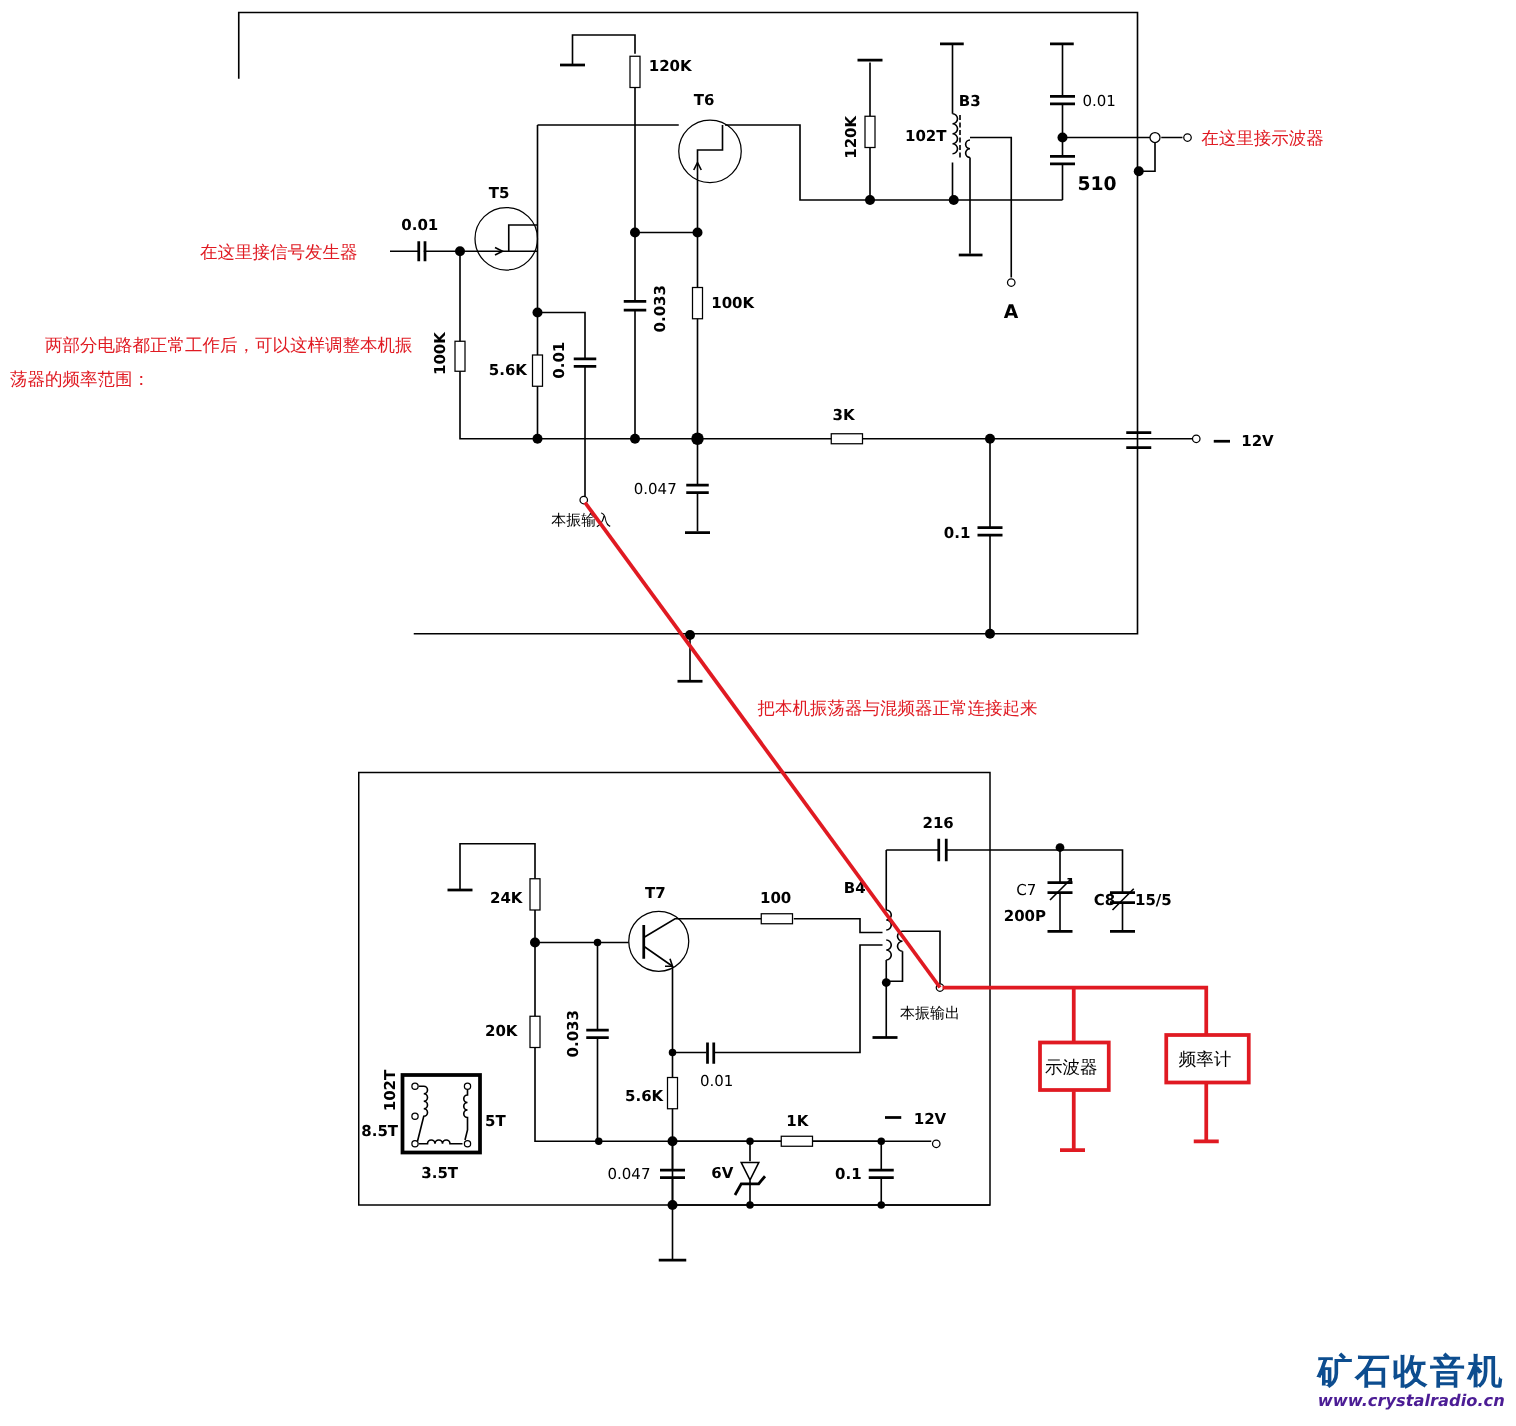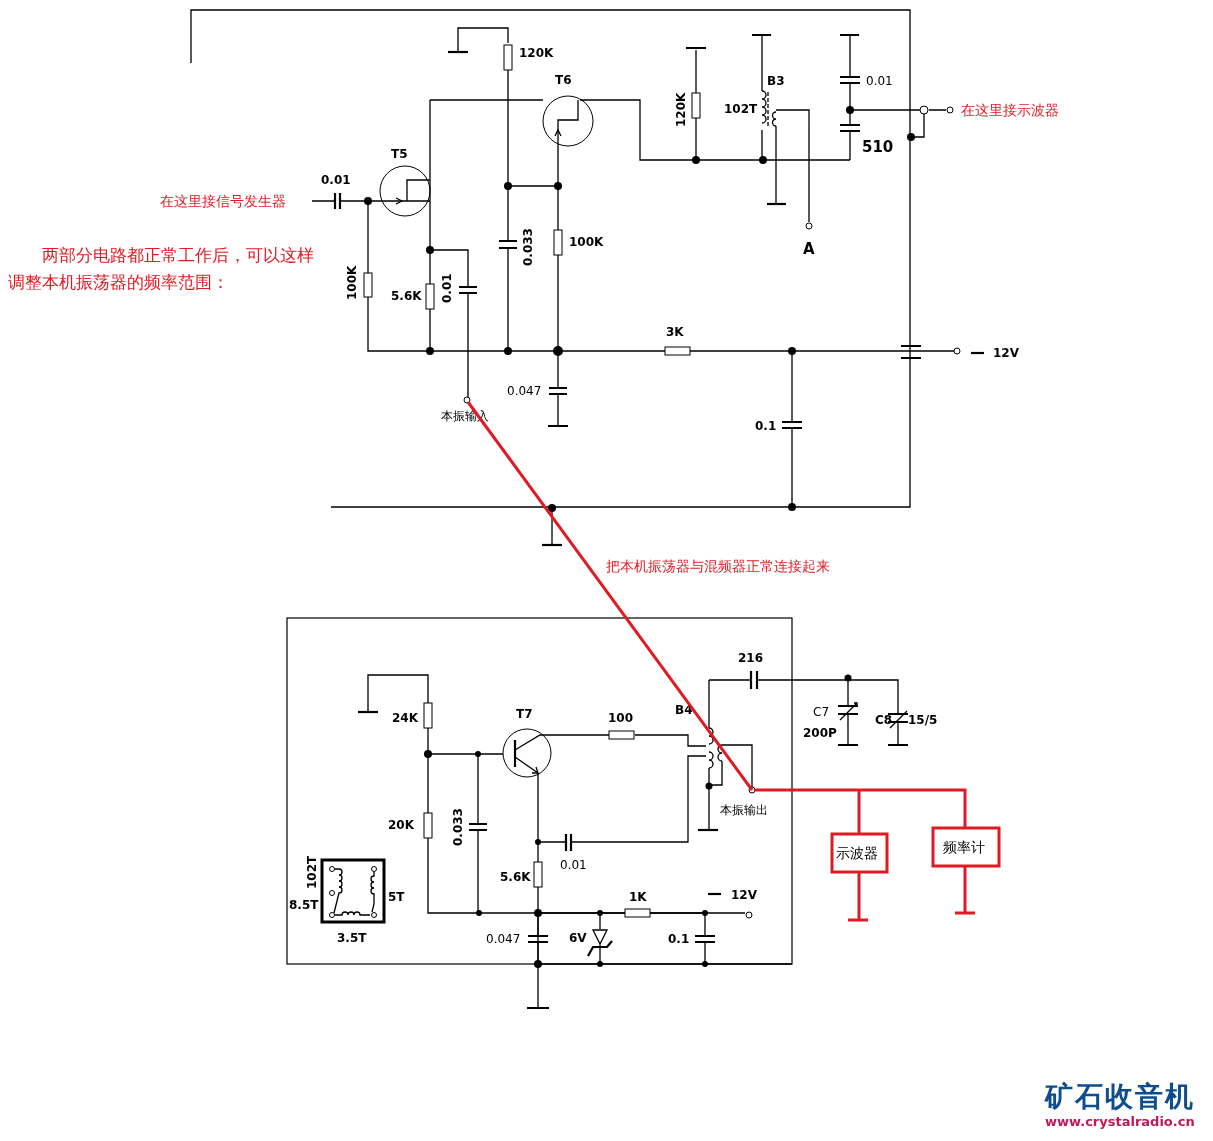--- a/index.html
+++ b/index.html
@@ -10,25 +10,25 @@
   .r { stroke: #e01a22; stroke-width: 3; fill: none; }
   .res { fill: #fff; stroke: #000; stroke-width: 1; }
   .dot { fill: #000; }
   .term { fill: #fff; stroke: #000; stroke-width: 1; }
   .lbl { font-family: "DejaVu Sans", sans-serif; font-size: 12px; font-weight: bold; fill: #000; }
   .lbl-n { font-family: "DejaVu Sans", sans-serif; font-size: 12px; fill: #000; }
   .lbl-big { font-family: "DejaVu Sans", sans-serif; font-size: 15px; font-weight: bold; fill: #000; }
   .lbl-red { font-family: "DejaVu Sans", sans-serif; font-size: 14px; fill: #e01a22; }
   .lbl-box { font-family: "DejaVu Sans", sans-serif; font-size: 14px; fill: #000; }
   .circ { fill: none; stroke: #000; stroke-width: 1; }
-  #instructions { position: absolute; left: 8px; top: 243px; width: 322px; color: #e01a22; font-size: 17px; line-height: 26.5px; font-family: Liberation Serif, serif; }
+  #instructions { position: absolute; left: 8px; top: 265px; width: 322px; color: #e01a22; font-size: 14px; line-height: 26.5px; font-family: Liberation Serif, serif; }
   #instructions p { margin: 0; text-indent: 2em; }
-  #logo { position: absolute; left: 1045px; top: 1080px; width: 168px; text-align: left; }
+  #logo { position: absolute; left: 1045px; top: 1080px; width: 168px; text-align: center; }
   #logo .brand { color: #0d4d8f; font-size: 28px; font-weight: bold; letter-spacing: 2px; font-family: "DejaVu Sans", sans-serif; line-height: 34px; }
-  #logo .url { color: #be185d; font-size: 13px; font-weight: bold; font-family: "DejaVu Sans", sans-serif; }
+  #logo .url { color: #4c1d95; font-size: 13px; font-weight: bold; font-family: "DejaVu Sans", sans-serif; font-style: italic; }
 </style>
 </head>
 <body>
 
 <svg id="schematic" width="1213" height="1141" viewBox="0 0 1213 1141">
 
   <g>
 
     <path class="w" d="M191 63 V10 H910 V507 H331"></path>
 

